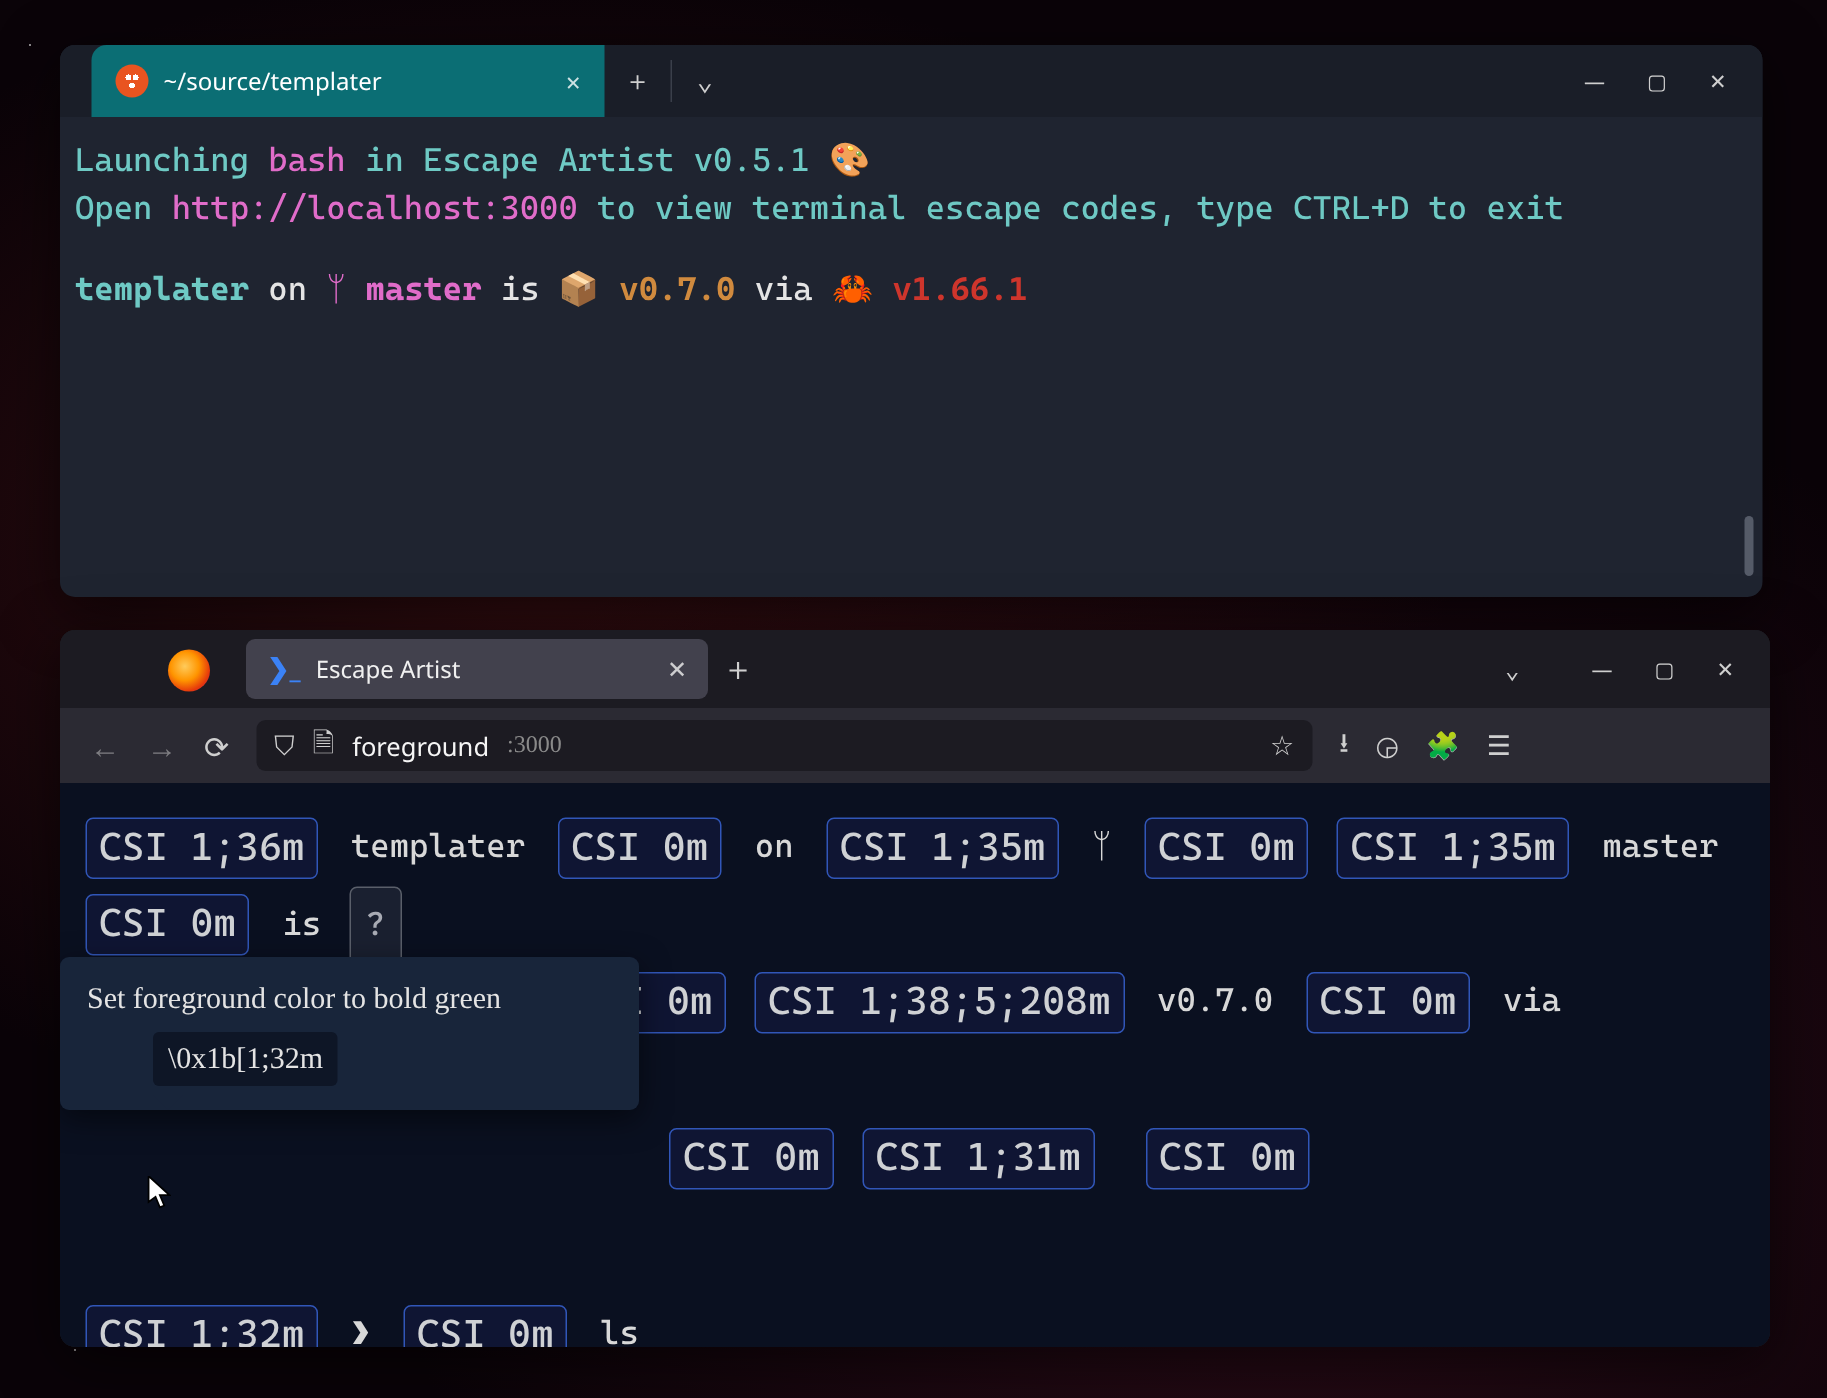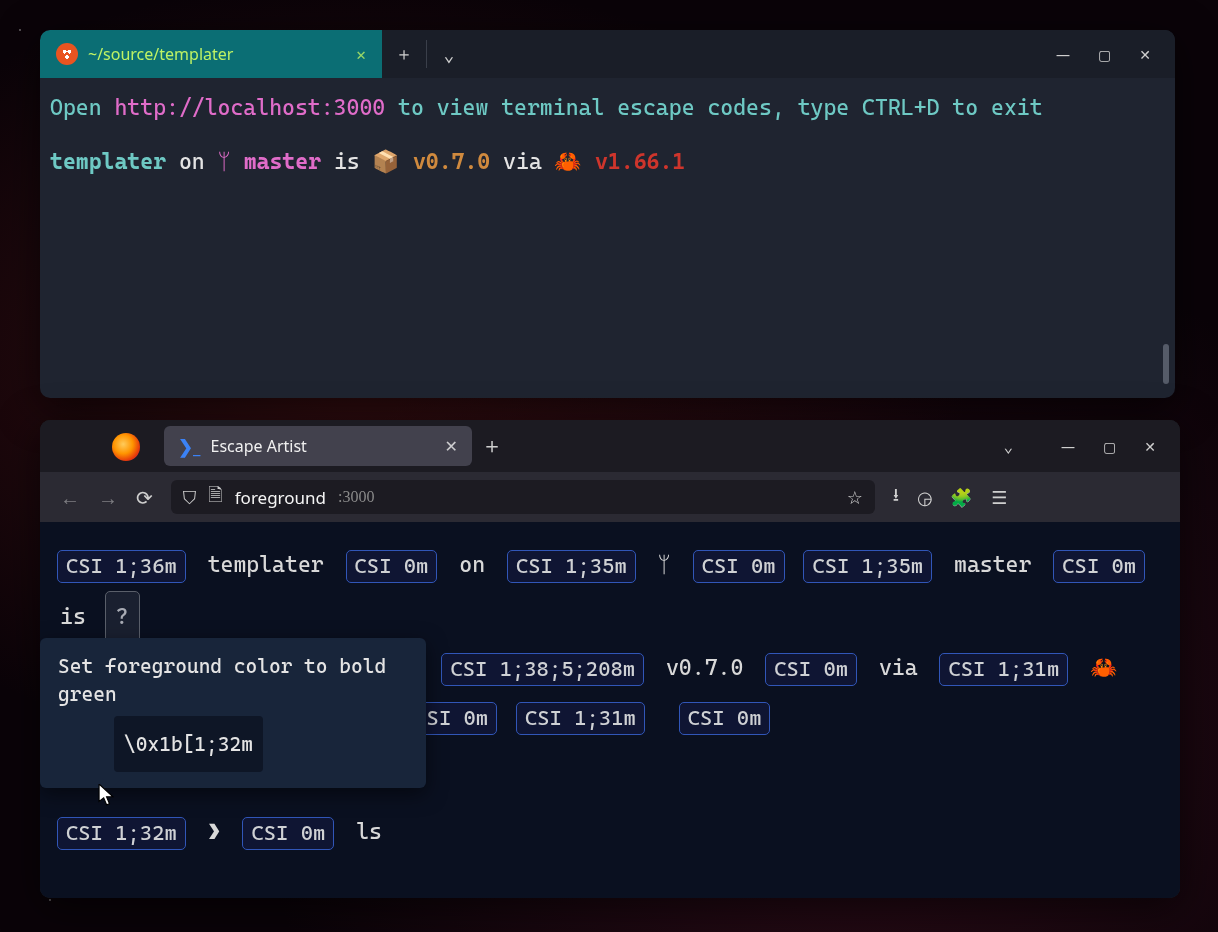--- a/index.html
+++ b/index.html
@@ -48,22 +48,22 @@
 
   
   .terminal{
     position:absolute;left:40px;top:30px;width:1135px;height:368px;
     background:var(--term-bg);border-radius:10px;overflow:hidden;
     box-shadow:0 10px 40px rgba(0,0,0,.6);
   }
   .term-tabs{height:48px;background:#1a1e28;display:flex;align-items:stretch;}
   .term-tab{
     display:flex;align-items:center;gap:10px;padding:0 16px;
-    background:var(--tab-active);color:#bef264;min-width:310px;
-    border-top-left-radius:10px;position:relative;
+    background:var(--tab-active);color:#ffffff;min-width:310px;
+    border-top-left-radius:10px;position:relative;margin-left:21px;
   }
   .ubuntu-logo{width:22px;height:22px;border-radius:50%;background:#e95420;display:flex;align-items:center;justify-content:center;}
   .ubuntu-logo::after{content:"";width:12px;height:12px;border-radius:50%;
     background:radial-gradient(circle at 30% 30%,#fff 2px,transparent 2px),
                radial-gradient(circle at 70% 30%,#fff 2px,transparent 2px),
                radial-gradient(circle at 50% 75%,#fff 2px,transparent 2px);
   }
   .tab-title{font-size:16px;font-family:system-ui,sans-serif;}
   .tab-close{margin-left:auto;opacity:.8;font-size:16px;}
   .term-newtab,.term-dropdown{width:44px;display:flex;align-items:center;justify-content:center;color:#cfcfcf;font-size:18px;}
@@ -101,33 +101,34 @@
   .br-toolbar{height:50px;background:var(--browser-toolbar);display:flex;align-items:center;padding:0 20px;gap:18px;color:#cfcfcf;font-family:system-ui,sans-serif;}
   .br-nav-btn{opacity:.5;font-size:20px;}
   .br-nav-btn.active{opacity:1;}
   .urlbar{flex:1;height:34px;background:#1c1b22;border-radius:6px;display:flex;align-items:center;padding:0 12px;gap:12px;max-width:680px;}
   .url-host{color:#f5f5f5;font-size:17px;}
   .url-port{color:#8a8a8a;font-family:Liberation Serif, serif;}
   .tb-icon{font-size:18px;}
 
   .br-content{background:var(--content-bg);height:calc(100% - 102px);padding:18px 14px;font-size:22px;line-height:2.3;color:#d8d8d8;position:relative;}
   .csi{display:inline-block;border:1px solid var(--csi-border);background:var(--csi-bg);color:var(--csi-fg);
-    border-radius:5px;padding:0 8px;font-size:21px;line-height:1.5;margin:2px 3px;vertical-align:middle;}
+    border-radius:5px;padding:0 8px;font-size:26px;line-height:1.5;margin:2px 3px;vertical-align:middle;}
   .txt{margin:0 6px;}
   .qmark{display:inline-block;border:1px solid #5a5f6a;border-radius:5px;padding:0 10px;color:#a8abb4;background:#1a2030;}
 
   .tooltip{
     position:absolute;left:0px;top:116px;width:350px;
     background:#18253a;border-radius:6px;padding:14px 18px 16px;
     font-size:20px;line-height:1.4;color:#e4e4e4;
     box-shadow:0 6px 20px rgba(0,0,0,.5);
+    font-family:Liberation Serif, serif;
   }
   .tooltip::after{content:"";position:absolute;left:62px;bottom:-10px;
     border:10px solid transparent;border-top-color:#18253a;}
-  .tooltip-code{display:inline-block;background:#0e1626;padding:14px 10px;border-radius:4px;margin-top:8px;margin-left:56px;font-size:20px;}
+  .tooltip-code{display:inline-block;background:#0e1626;padding:4px 10px;border-radius:4px;margin-top:8px;margin-left:44px;font-size:20px;}
   svg.cursor-svg{position:absolute;left:58px;top:262px;width:16px;height:22px;fill:#fff;stroke:#000;stroke-width:1;}
 
   .row3{line-height:1;margin-top:6px;}
   .row4{margin-top:70px;}
 </style>
 </head>
 <body>
 
 <div class="stars"></div>
 
@@ -142,20 +143,24 @@
     <div class="term-divider"></div>
     <div class="term-dropdown">⌄</div>
     <div class="term-wincontrols">
       <span class="wc">—</span>
       <span class="wc">▢</span>
       <span class="wc">✕</span>
     </div>
   </div>
 
   <div class="term-body">
+    <div>
+      <span class="c-cyan">Launching </span><span class="c-mag">bash</span><span class="c-cyan"> in </span><span class="c-cyan">Escape Artist v0.5.1</span>
+      <span>🎨</span>
+    </div>
     <div>
       <span class="c-cyan">Open </span><span class="c-mag">http://localhost:3000</span><span class="c-cyan"> to view terminal escape codes, type CTRL+D to exit</span>
     </div>
     <div style="height:22px"></div>
     <div>
       <span class="c-cyan" style="font-weight:bold">templater</span><span> on </span><span class="c-mag">ᛘ</span>
       <span class="c-mag" style="font-weight:bold">master</span><span> is </span><span>📦</span>
       <span class="c-orange" style="font-weight:bold">v0.7.0</span><span> via </span><span>🦀</span>
       <span style="color:#ce352c;font-weight:bold">v1.66.1</span>
     </div>

